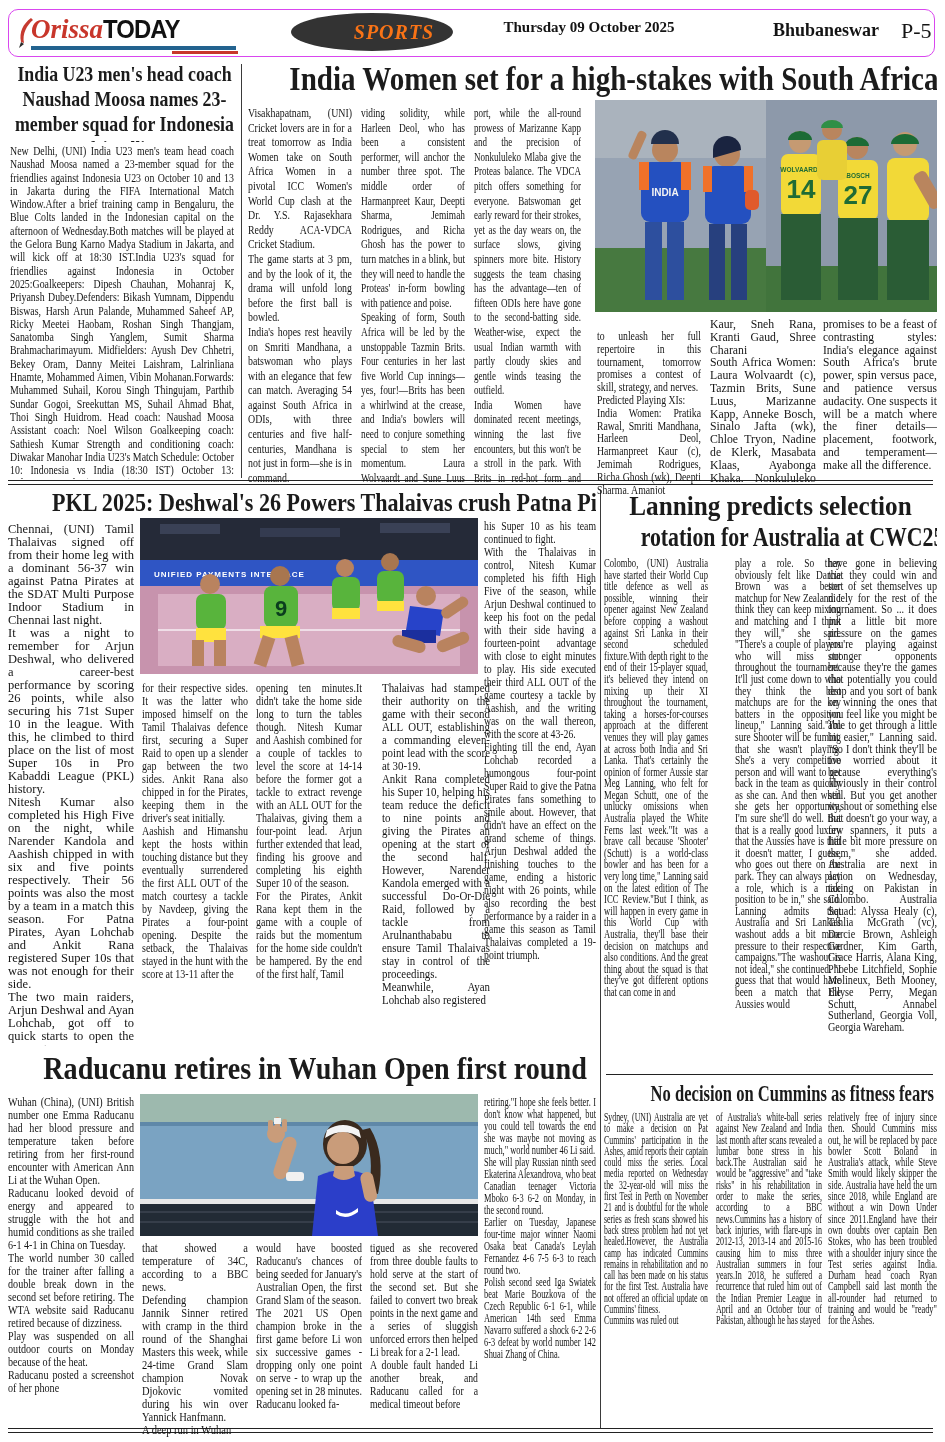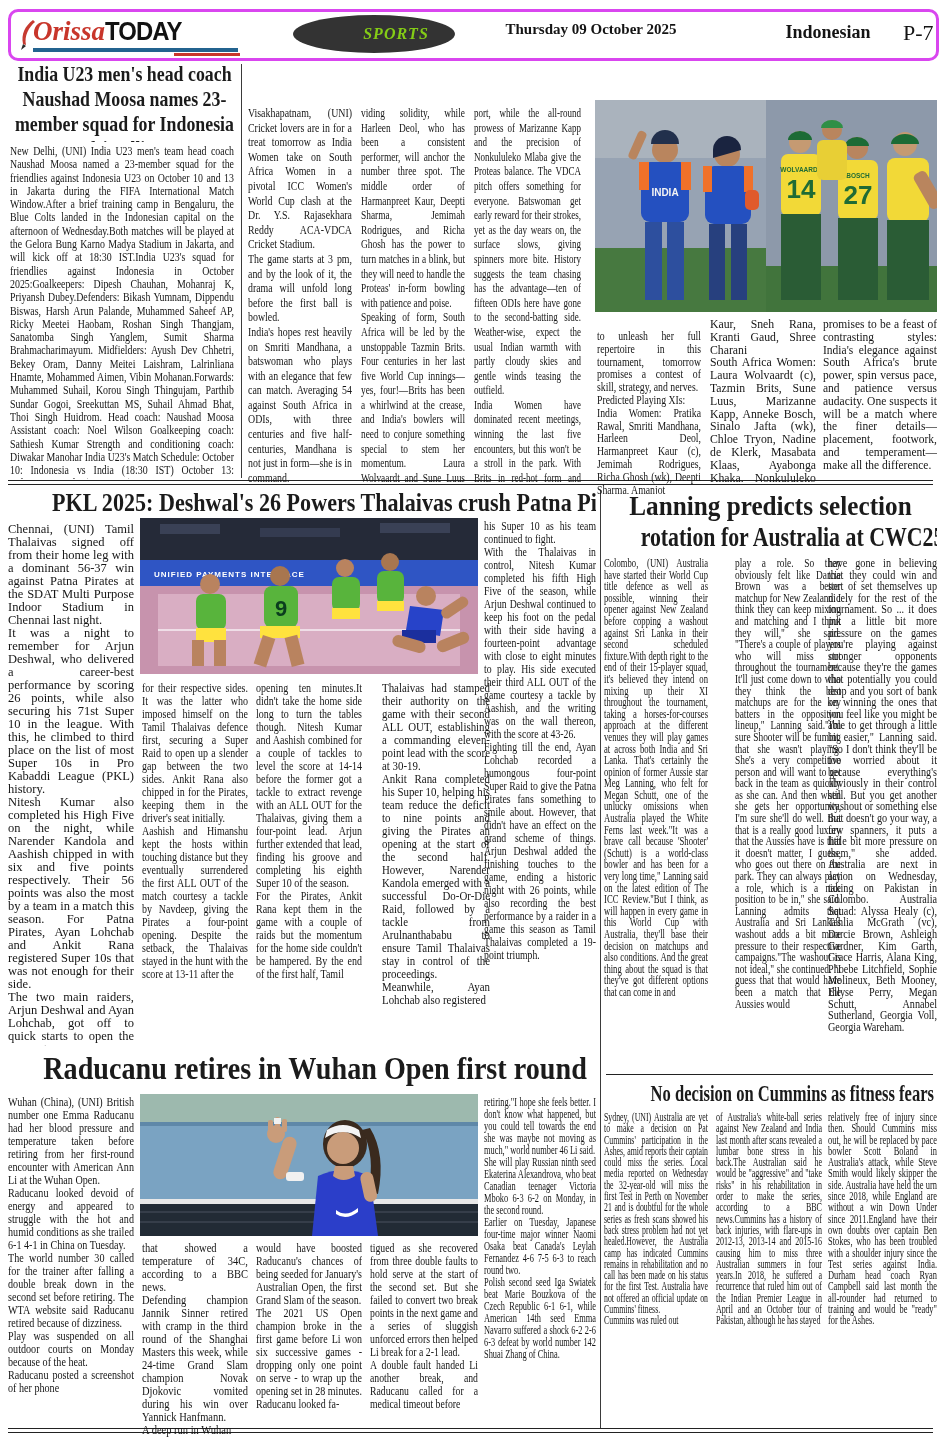--- a/index.html
+++ b/index.html
@@ -1,31 +1,31 @@
 <!DOCTYPE html>
 <html><head>
 <meta charset="utf-8">
 <style>
   html,body{margin:0;padding:0;background:#ffffff;}
   .page{position:relative;width:945px;height:1442px;background:#fff;overflow:hidden;
         font-family:"Liberation Serif", serif;color:#141414;}
   
   .masthead{position:absolute;left:8px;top:9px;width:925px;height:46px;
-            border:3px solid #d946ef;border-radius:10px;background:#fff;}
+            border:1px solid #d946ef;border-radius:10px;background:#fff;}
   .logo{position:absolute;left:22px;top:4px;width:215px;height:38px;}
   .logo .script{font-style:italic;font-weight:bold;font-size:27px;color:#c8362b;
                 font-family:"Liberation Serif",serif;}
   .logo .bold{font-weight:bold;font-size:26px;color:#121212;letter-spacing:-1px;
               font-family:"Liberation Sans",sans-serif;display:inline-block;transform:scaleX(.92);transform-origin:0 60%;}
   .logo .bluebar{position:absolute;left:0;bottom:2px;width:205px;height:4px;background:#23638f;}
   .logo .redtag{position:absolute;right:8px;bottom:-2px;width:66px;height:3px;background:#c8362b;}
   .quill{position:absolute;left:-14px;top:2px;}
   .badge{position:absolute;left:282px;top:3px;width:162px;height:38px;background:#333333;
          border-radius:50%;display:flex;align-items:center;justify-content:center;}
-  .badge span{color:#84cc16;font-style:italic;font-weight:bold;font-size:16px;letter-spacing:1px;
+  .badge span{color:#f97316;font-style:italic;font-weight:bold;font-size:20px;letter-spacing:1px;
               font-family:"Liberation Serif",serif;margin-left:44px;}
   .mdate{position:absolute;left:450px;top:9px;width:260px;text-align:center;font-weight:bold;font-size:15px;}
   .mcity{position:absolute;left:752px;top:10px;width:130px;text-align:center;font-weight:bold;font-size:18px;}
   .mpage{position:absolute;left:892px;top:8px;font-size:22px;}
   
   .vrule{position:absolute;width:1px;background:#3a3a3a;}
   .hr2{position:absolute;height:3px;border-top:1px solid #222;border-bottom:1px solid #222;}
   .hr1{position:absolute;height:1px;background:#222;}
   
   .hl{position:absolute;overflow:hidden;font-weight:bold;color:#1b1b1b;text-align:center;}
@@ -52,37 +52,40 @@
         </svg>
       </span>
       <span class="script">Orissa</span><span class="bold">TODAY</span>
       <div class="bluebar"></div>
       <div class="redtag"></div>
     </div>
     <div class="badge">
       <span>SPORTS</span>
     </div>
     <div class="mdate">Thursday 09 October 2025</div>
-    <div class="mcity">Indonesian</div>
-    <div class="mpage">P-7</div>
+    <div class="mcity">Bhubaneswar</div>
+    <div class="mpage">P-5</div>
   </div>
 
   <div class="vrule" style="left:241px;top:64px;height:414px;"></div>
   <div class="hr2" style="left:8px;top:480px;width:925px;"></div>
   <div class="vrule" style="left:600px;top:490px;height:938px;"></div>
   <div class="hr1" style="left:606px;top:1074px;width:327px;"></div>
   <div class="hr2" style="left:8px;top:1428px;width:925px;"></div>
 
   <div class="hl" style="left:8px;top:62px;width:233px;height:80px;font-size:21px;line-height:25px;--hx:.85;">
     <div class="hblock">India U23 men's head coach Naushad Moosa names 23-member squad for Indonesia friendlies</div>
   </div>
   <div class="col" style="left:10px;top:145px;width:224px;height:334px;--fs:12.5px;--lh:13.3px;--sx:.79;">
     <div class="ci">New Delhi,  (UNI) India U23 men's team head coach Naushad Moosa named a 23-member squad for the friendlies against Indonesia U23 on October 10 and 13 in Jakarta during the FIFA International Match Window.After a brief training camp in Bengaluru, the Blue Colts landed in the Indonesian capital on the afternoon of Wednesday.Both matches will be played at the Gelora Bung Karno Madya Stadium in Jakarta, and will kick off at 18:30 IST.India U23's squad for friendlies against Indonesia in October 2025:Goalkeepers: Dipesh Chauhan, Mohanraj K, Priyansh Dubey.Defenders: Bikash Yumnam, Dippendu Biswas, Harsh Arun Palande, Muhammed Saheef AP, Ricky Meetei Haobam, Roshan Singh Thangjam, Sanatomba Singh Yanglem, Sumit Sharma Brahmacharimayum. Midfielders: Ayush Dev Chhetri, Bekey Oram, Danny Meitei Laishram, Lalrinliana Hnamte, Mohammed Aimen, Vibin Mohanan.Forwards: Muhammed Suhail, Korou Singh Thingujam, Parthib Sundar Gogoi, Sreekuttan MS, Suhail Ahmad Bhat, Thoi Singh Huidrom. Head coach: Naushad Moosa Assistant coach: Noel Wilson Goalkeeping coach: Sathiesh Kumar Strength and conditioning coach: Diwakar Manohar India U23's Match Schedule: October 10: Indonesia vs India (18:30 IST) October 13: Indonesia vs India (18:30 IST).</div>
   </div>
 
+  <div class="hl" style="left:248px;top:58px;width:689px;height:44px;font-size:33px;line-height:42px;--hx:.88;">
+    <div class="hline">India Women set for a high-stakes with South Africa</div>
+  </div>
   <div class="col" style="left:248px;top:106px;width:104px;height:380px;--fs:12.5px;--lh:14.6px;--sx:.79;">
     <div class="ci">Visakhapatnam,  (UNI) Cricket lovers are in for a treat tomorrow as India Women take on South Africa Women in a pivotal ICC Women's World Cup clash at the Dr. Y.S. Rajasekhara Reddy ACA-VDCA Cricket Stadium.
 The game starts at 3 pm, and by the look of it, the drama will unfold long before the first ball is bowled.
 India's hopes rest heavily on Smriti Mandhana, a batswoman who plays with an elegance that few can match. Averaging 54 against South Africa in ODIs, with three centuries and five half-centuries, Mandhana is not just in form—she is in command.
 Pratika Rawal will partner her at the top, pro-</div>
   </div>
   <div class="col" style="left:361px;top:106px;width:104px;height:380px;--fs:12.5px;--lh:14.6px;--sx:.75;">
     <div class="ci">viding solidity, while Harleen Deol, who has been a consistent performer, will anchor the number three spot. The middle order of Harmanpreet Kaur, Deepti Sharma, Jemimah Rodrigues, and Richa Ghosh has the power to turn matches in a blink, but they will need to handle the Proteas' in-form bowling with patience and poise.
 Speaking of form, South Africa will be led by the unstoppable Tazmin Brits. Four centuries in her last five World Cup innings—yes, four!—Brits has been a whirlwind at the crease, and India's bowlers will need to conjure something special to stem her momentum. Laura Wolvaardt and Sune Luus provide steady sup-</div>
   </div>

